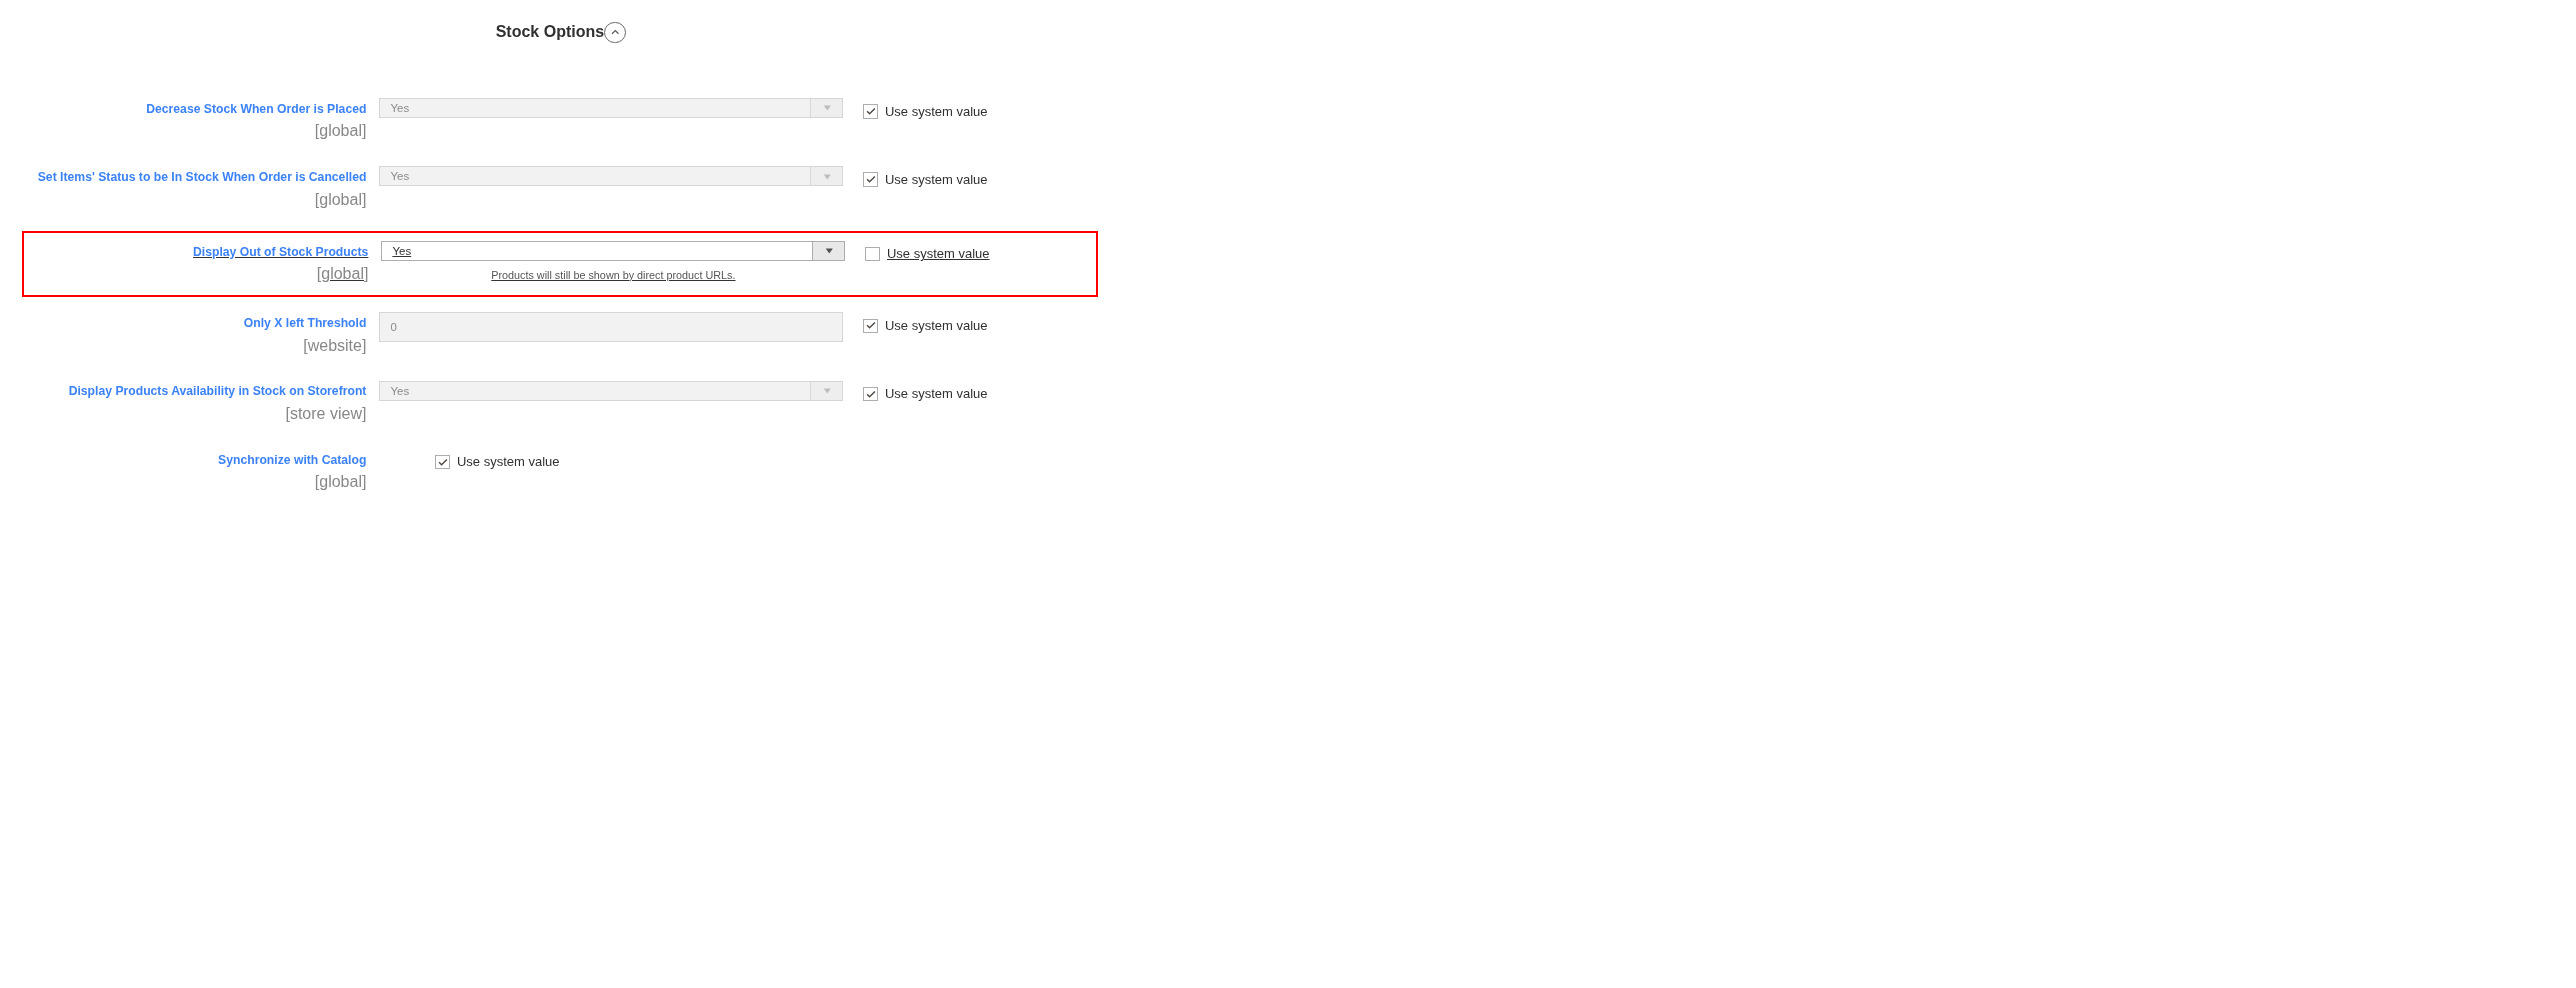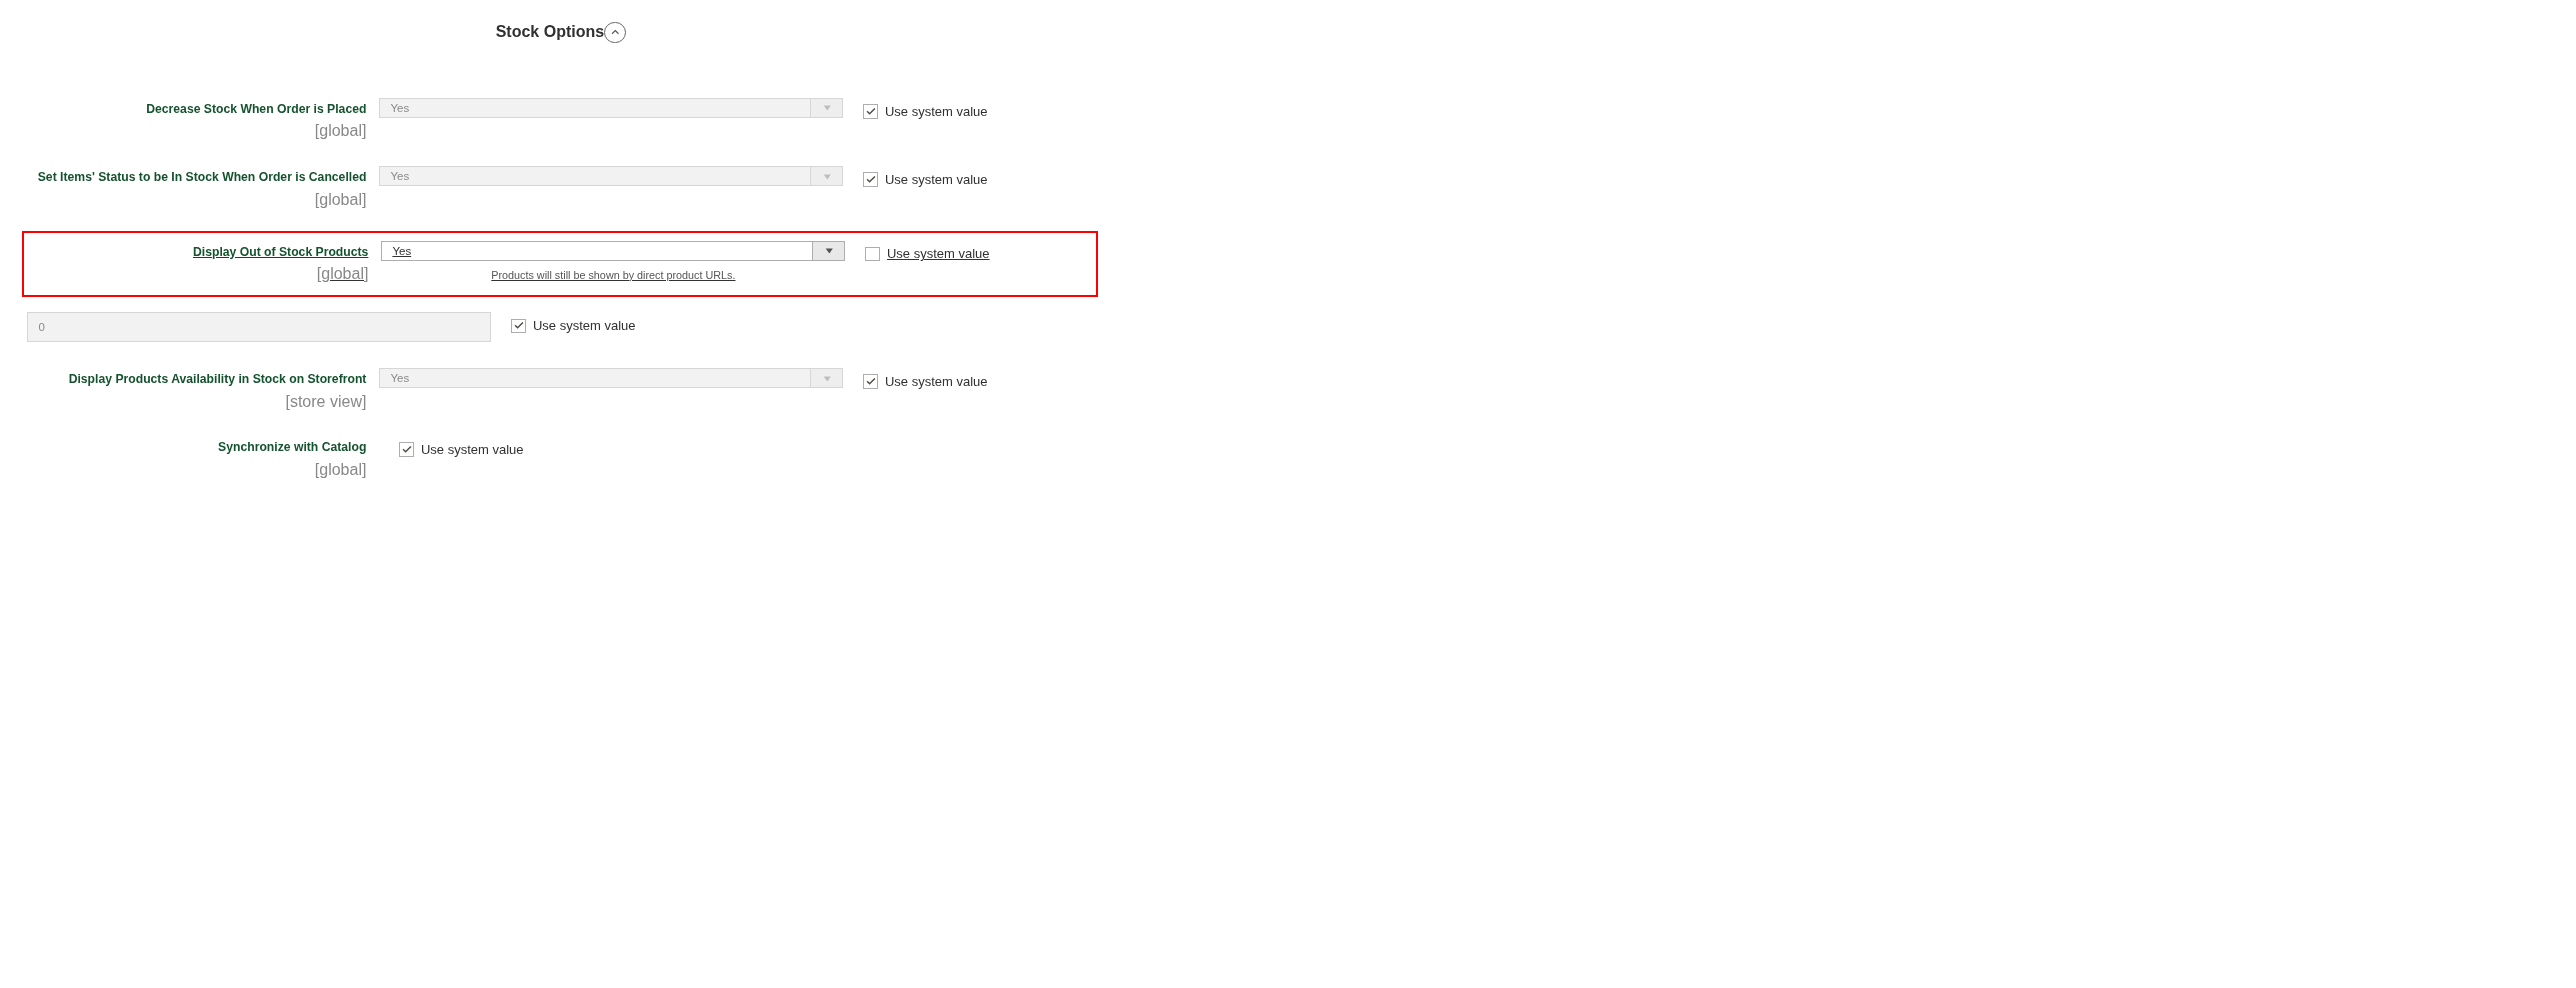--- a/index.html
+++ b/index.html
@@ -58,21 +58,21 @@
   .label-col {
     width: 352px;
     padding-right: 13px;
     text-align: right;
     padding-top: 2.9px;
     flex-shrink: 0;
   }
   .label-text {
     font-size: 12.2px;
     font-weight: 700;
-    color: #14532d;
+    color: #3b82f6;
     line-height: 1.35;
     display: block;
   }
   .scope {
     font-size: 16px;
     color: #888;
     display: block;
     margin-top: 5px;
     font-weight: 400;
   }
@@ -243,20 +243,24 @@
         </div>
         <div class="helper-text">Products will still be shown by direct product URLs.</div>
       </div>
       <div class="sysval-col">
         <div class="checkbox"></div>
         <span class="sysval-label">Use system value</span>
       </div>
     </div>
 
     <div class="field-row">
+      <div class="label-col">
+        <span class="label-text">Only X left Threshold</span>
+        <span class="scope">[website]</span>
+      </div>
       <div class="control-col">
         <div class="text-input">
           <span>0</span>
         </div>
       </div>
       <div class="sysval-col">
         <div class="checkbox checked">
           <svg viewBox="0 0 14 12">
               <polyline points="1.5,6 5,9.5 12.5,2" fill="none" stroke="#514943" stroke-width="2"></polyline>
             </svg>
@@ -283,21 +287,21 @@
       <div class="sysval-col">
         <div class="checkbox checked">
           <svg viewBox="0 0 14 12">
               <polyline points="1.5,6 5,9.5 12.5,2" fill="none" stroke="#514943" stroke-width="2"></polyline>
             </svg>
         </div>
         <span class="sysval-label">Use system value</span>
       </div>
     </div>
 
-    <div class="field-row" style="margin-bottom:4.3px;">
+    <div class="field-row" style="margin-bottom:4.3px;gap:36px;">
       <div class="label-col">
         <span class="label-text">Synchronize with Catalog</span>
         <span class="scope">[global]</span>
       </div>
       <div class="sysval-col">
         <div class="checkbox checked">
           <svg viewBox="0 0 14 12">
               <polyline points="1.5,6 5,9.5 12.5,2" fill="none" stroke="#514943" stroke-width="2"></polyline>
             </svg>
         </div>

